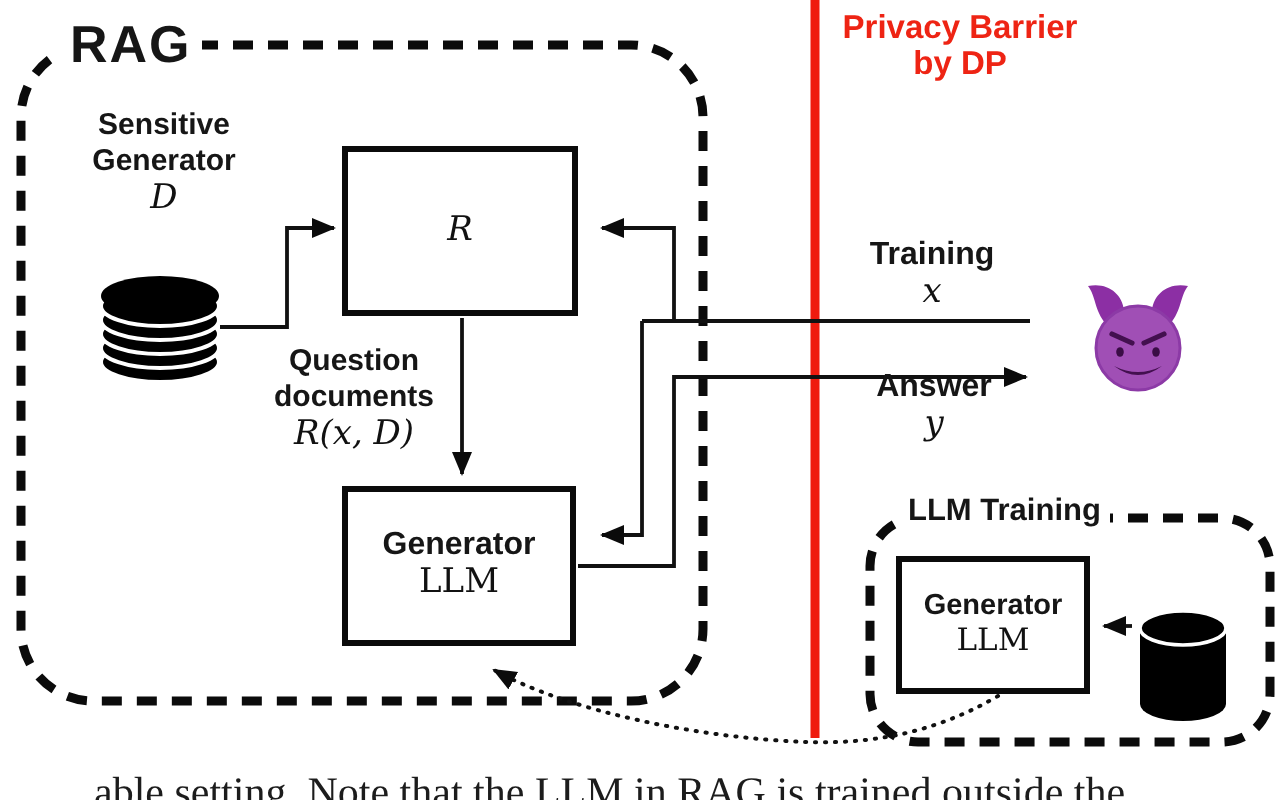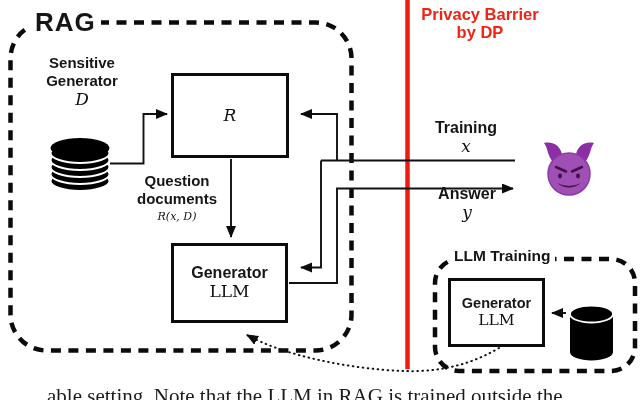--- a/index.html
+++ b/index.html
@@ -92,21 +92,21 @@
     <div class="math" style="font-size:17px;">D</div>
   </div>
 
   <div class="nodebox" style="left:171px;top:73px;width:112px;height:79px;">
     <div class="math" style="font-size:17px;">R</div>
   </div>
 
   <div class="abs ctr" style="left:177px;top:172px;font-size:15px;line-height:18px;z-index:2;">
     <div class="sans">Question</div>
     <div class="sans">documents</div>
-    <div class="math" style="font-size:11px;text-align:center;">R(x, D)</div>
+    <div class="math" style="font-size:17px;text-align:center;">R(x, D)</div>
   </div>
 
   <div class="nodebox" style="left:171px;top:243px;width:111px;height:74px;">
     <div class="sans" style="font-size:16px;">Generator</div>
     <div class="serif" style="font-size:17px;">LLM</div>
   </div>
 
   <div class="abs ctr" style="left:466px;top:118px;font-size:16px;line-height:19px;z-index:2;">
     <div class="sans">Training</div>
     <div class="math" style="font-size:17px;">x</div>

